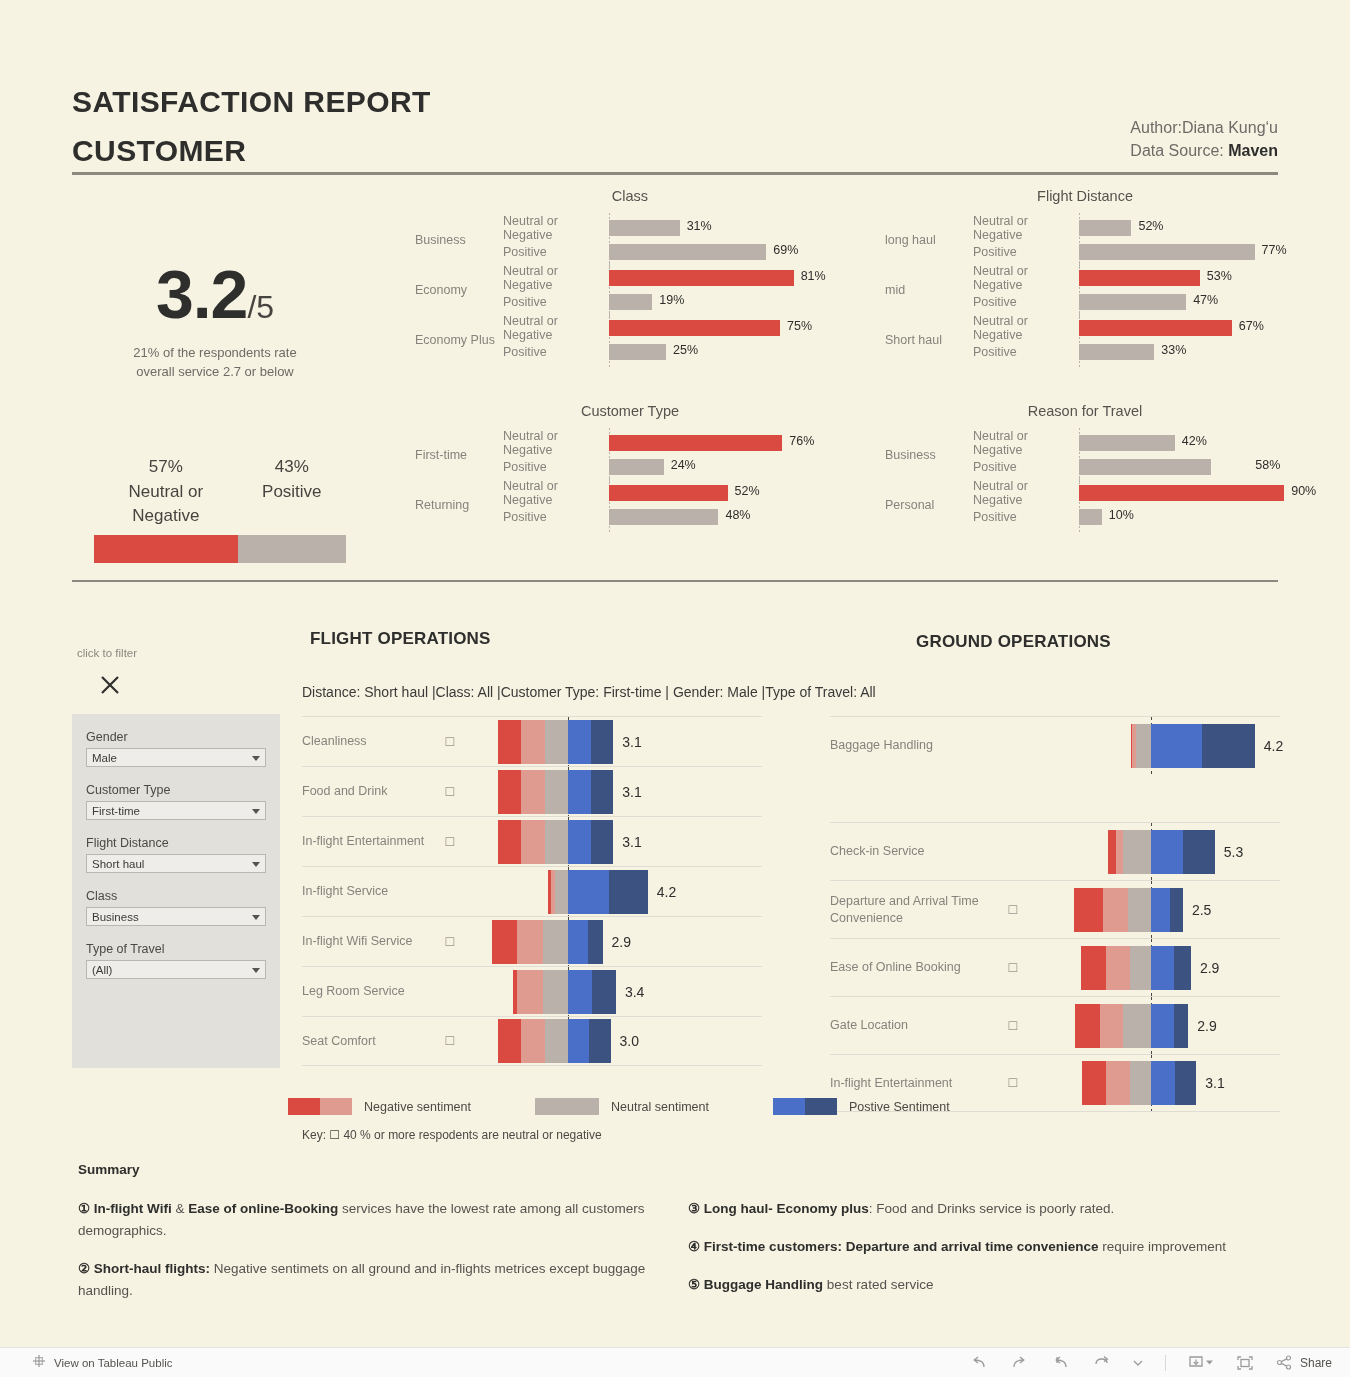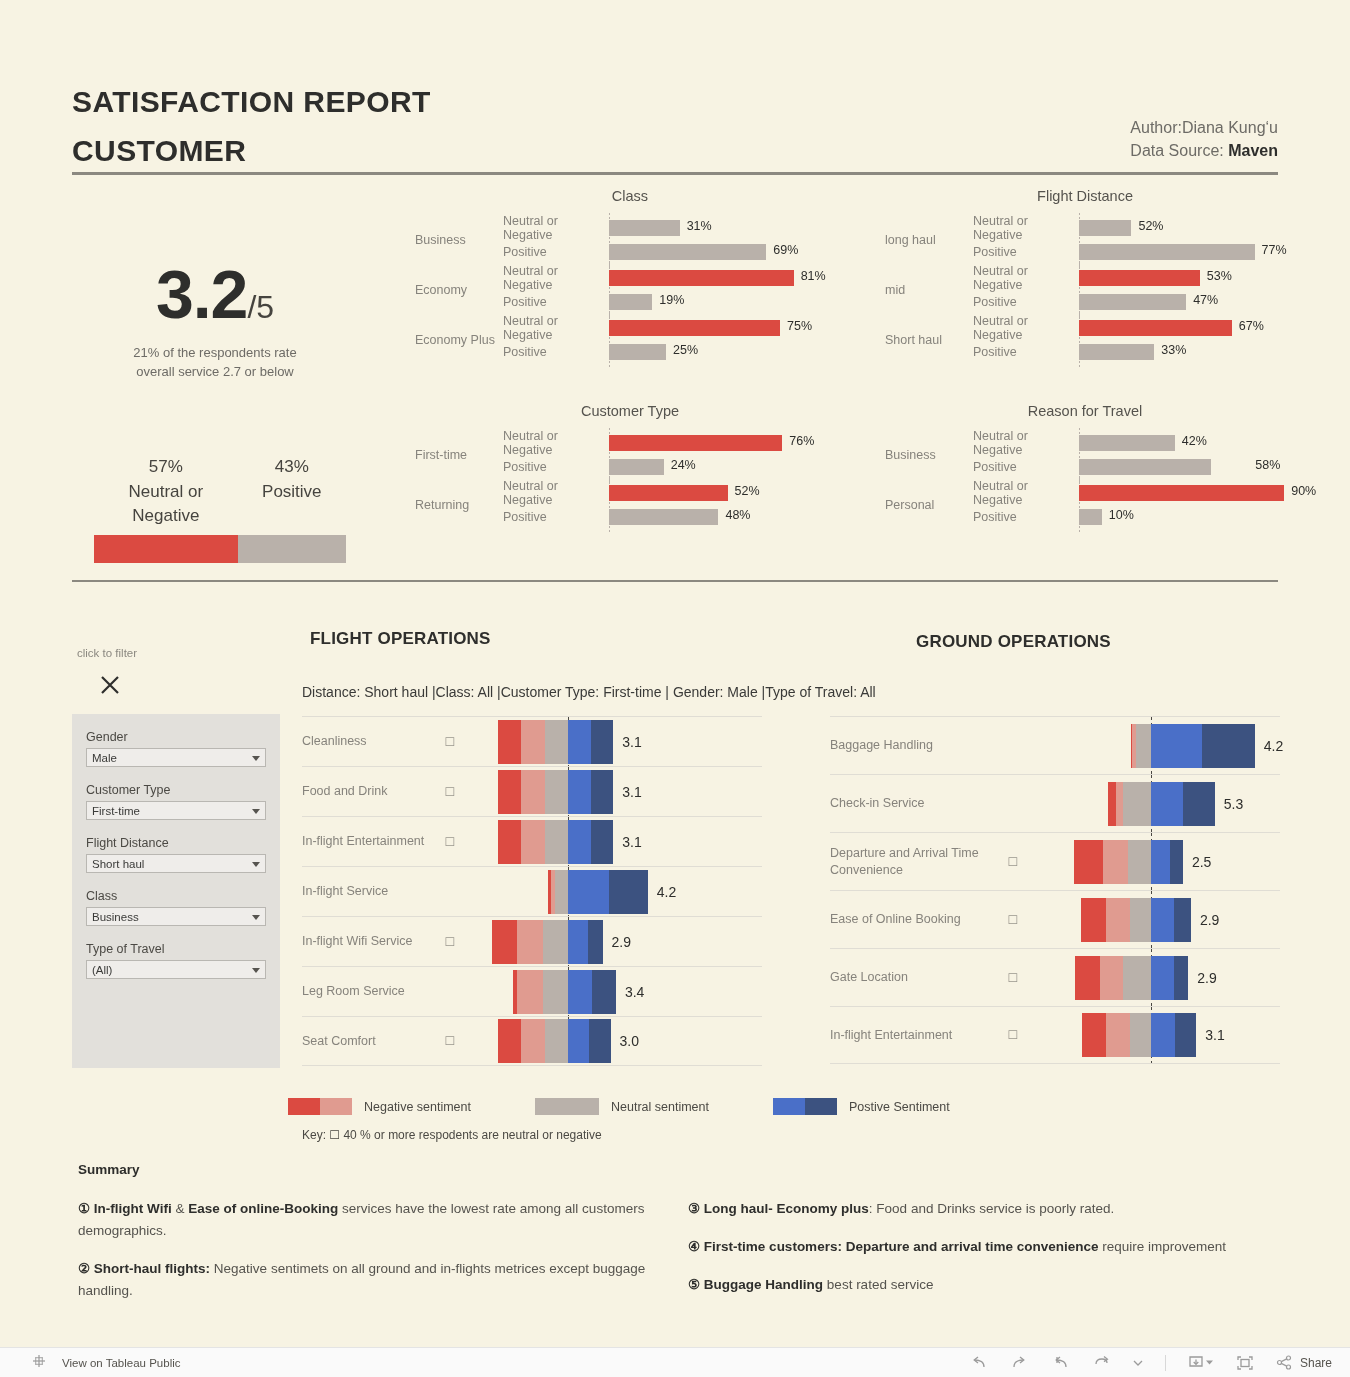--- a/index.html
+++ b/index.html
@@ -89,21 +89,21 @@
 
   
   .sum-title { position:absolute; left:78px; top:1162px; font-size:13.5px; font-weight:bold; color:#2e2e2c; }
   .sum-col { position:absolute; font-size:13.5px; color:#55534e; line-height:1.62; }
   .sum-col p { margin:0 0 16px 0; }
   .sum-col b { color:#2e2e2c; font-weight:bold; }
 
   
   .tbar { position:absolute; left:0; bottom:0; width:1350px; height:30px; background:#fafafa;
           border-top:1px solid #e4e4e4; display:flex; align-items:center; }
-  .tbar-left { display:flex; align-items:center; margin-left:32px;gap:8px; }
+  .tbar-left { display:flex; align-items:center; margin-left:32px; }
   .tbar-left .txt { font-size:11.5px; color:#55534e; margin-left:8px; }
   .tbar-right { position:absolute; right:18px; display:flex; align-items:center; gap:22px; }
   .tb-ic { color:#9b9b9b; display:flex; align-items:center; cursor:pointer; }
   .tb-div { width:1px; height:16px; background:#d8d8d8; }
   .tb-share { display:flex; align-items:center; gap:7px; font-size:12px; color:#55534e; cursor:pointer; }
 </style>
 </head>
 <body>
 
 <div class="page">
@@ -500,21 +500,21 @@
           <div class="stack" style="left: 110.05px;">
             <div class="seg" style="width: 1.33px; background: rgb(219, 74, 65);"></div>
             <div class="seg" style="width: 3.99px; background: rgb(224, 155, 144);"></div>
             <div class="seg" style="width: 14.63px; background: rgb(185, 177, 170);"></div>
             <div class="seg" style="width: 50.54px; background: rgb(74, 111, 200);"></div>
             <div class="seg" style="width: 53.2px; background: rgb(60, 82, 128);"></div>
           </div>
           <div class="op-val" style="left: 242.74px;">4.2</div>
         </div>
       </div>
-      <div class="op-row" style="height: 58px;">
+      <div class="op-row" style="height: 58px; margin-top: 48px;">
         <div class="op-name" style="width: 175px;">Check-in Service</div>
         <div class="op-flag"></div>
         <div class="op-plot">
           <div class="zero" style="left: 130px;"></div>
           <div class="stack" style="left: 87.44px;">
             <div class="seg" style="width: 7.98px; background: rgb(219, 74, 65);"></div>
             <div class="seg" style="width: 6.65px; background: rgb(224, 155, 144);"></div>
             <div class="seg" style="width: 27.93px; background: rgb(185, 177, 170);"></div>
             <div class="seg" style="width: 31.92px; background: rgb(74, 111, 200);"></div>
             <div class="seg" style="width: 31.92px; background: rgb(60, 82, 128);"></div>

